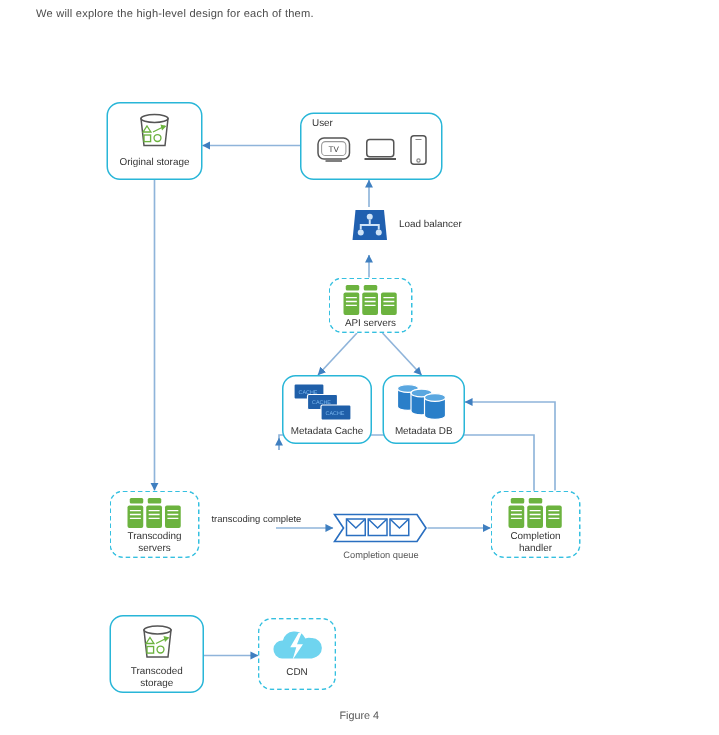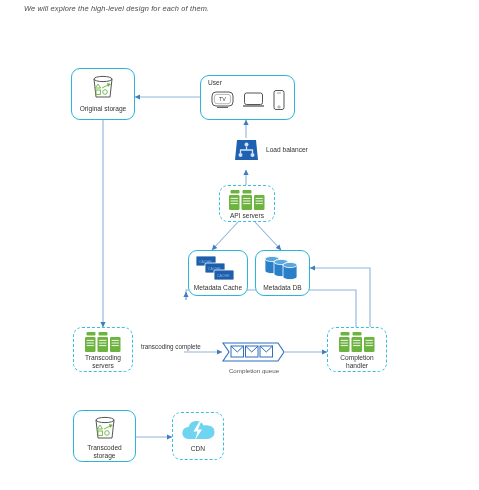--- a/index.html
+++ b/index.html
@@ -3,21 +3,21 @@
 <meta charset="utf-8">
 <style>
   html,body{margin:0;padding:0;}
   body{
     width:479px;height:490px;background:#ffffff;
     font-family:"Liberation Sans", sans-serif;
     position:relative;overflow:hidden;
   }
   .intro-text{
     position:absolute;left:24px;top:4px;
-    font-size:7.4px;color:#4a4a4a;letter-spacing:.15px;font-style:italic;
+    font-size:7.4px;color:#4a4a4a;letter-spacing:.15px;
   }
   .figure-caption{
     position:absolute;left:0;top:472px;width:479px;text-align:center;
     font-size:7.2px;color:#555;
   }
   .canvas{position:absolute;left:0;top:0;width:479px;height:490px;}
   svg.wires{position:absolute;left:0;top:0;width:479px;height:490px;pointer-events:none;}
 
   .node{position:absolute;box-sizing:border-box;}
   .box-solid{
@@ -272,14 +272,15 @@
     <div class="icon-wrap" style="top:5px;">
       <svg width="40" height="25" viewBox="0 0 40 25">
         <path d="M10,21 a6,6 0 0 1 0.6,-12 a8,8 0 0 1 15,-1.4 a6.2,6.2 0 0 1 4.4,13.4 Z" fill="#6fd4ef"></path>
         <circle cx="30" cy="14" r="6.6" fill="#6fd4ef"></circle>
         <path d="M21,4 L15.5,13.5 L19.5,13.5 L17,22 L24,11.5 L20,11.5 L23,4 Z" fill="#ffffff"></path>
       </svg>
     </div>
     <div class="node-label" style="top:32px;">CDN</div>
   </div>
 
+  <div class="figure-caption">Figure 4</div>
 
 </div>
 
 </body></html>

